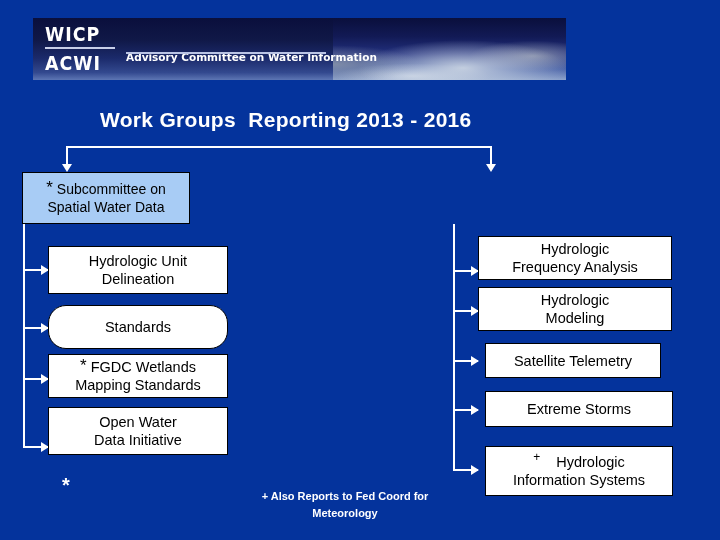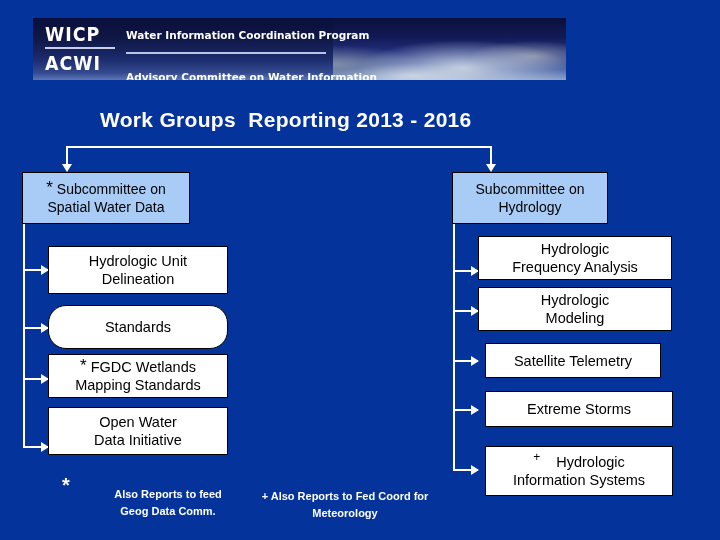--- a/index.html
+++ b/index.html
@@ -181,21 +181,20 @@
 <div class="slide">
 
   <div class="banner">
     <div class="banner-left-fade"></div>
     <div class="logo-block">
       <div class="logo-wicp">WICP</div>
       <div class="logo-rule"></div>
       <div class="logo-acwi">ACWI</div>
     </div>
     <div class="banner-text">
-      <div class="banner-line1">Water Information Coordination Program</div>
       <div class="banner-line2">Advisory Committee on Water Information</div>
     </div>
     <div class="banner-rule"></div>
   </div>
 
   <div class="title">Work Groups  Reporting 2013 - 2016</div>
 
   <div class="ln" style="left:66px; top:146px; width:426px; height:2px;"></div>
   <div class="ln" style="left:66px; top:146px; width:2px; height:20px;"></div>
   <div class="arrow-down" style="left:62px; top:164px;"></div>
@@ -223,22 +222,20 @@
   <div class="box leaf" style="left:48px; top:354px; width:180px; height:44px;">
     <span><span class="sup">*</span><span>FGDC Wetlands
 Mapping Standards</span></span>
   </div>
 
   <div class="ln" style="left:23px; top:446px; width:25px; height:2px;"></div>
   <div class="arrow-right" style="left:41px; top:442px;"></div>
   <div class="box leaf" style="left:48px; top:407px; width:180px; height:48px;">Open Water
 Data Initiative</div>
 
-  <div class="box head" style="left:452px; top:172px; width:156px; height:52px;">Subcommittee on
-Hydrology</div>
 
   <div class="ln" style="left:453px; top:224px; width:2px; height:247px;"></div>
 
   <div class="ln" style="left:453px; top:270px; width:25px; height:2px;"></div>
   <div class="arrow-right" style="left:471px; top:266px;"></div>
   <div class="box leaf" style="left:478px; top:236px; width:194px; height:44px;">Hydrologic
 Frequency Analysis</div>
 
   <div class="ln" style="left:453px; top:310px; width:25px; height:2px;"></div>
   <div class="arrow-right" style="left:471px; top:306px;"></div>
@@ -254,19 +251,17 @@
   <div class="box leaf" style="left:485px; top:391px; width:188px; height:36px;text-align:center;">Extreme Storms</div>
 
   <div class="ln" style="left:453px; top:469px; width:25px; height:2px;"></div>
   <div class="arrow-right" style="left:471px; top:465px;"></div>
   <div class="box leaf" style="left:485px; top:446px; width:188px; height:50px;">
     <span><span class="sup-plus">+</span><span>Hydrologic
 Information Systems</span></span>
   </div>
 
   <div class="fn-star" style="left:62px; top:474px;">*</div>
-  <div class="footnote" style="left:68px; top:486px; width:200px;">Also  Reports to feed
-Geog  Data  Comm.</div>
 
   <div class="footnote" style="left:245px; top:488px; width:200px;">+ Also  Reports to Fed  Coord for
 Meteorology</div>
 
 </div>
 
 </body></html>

